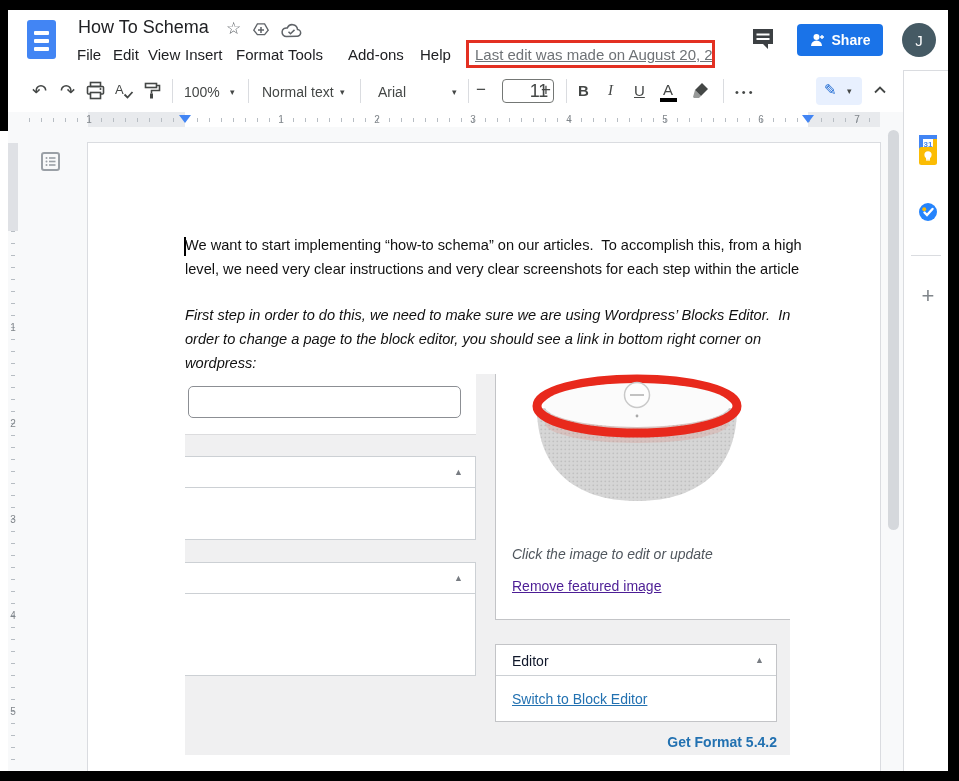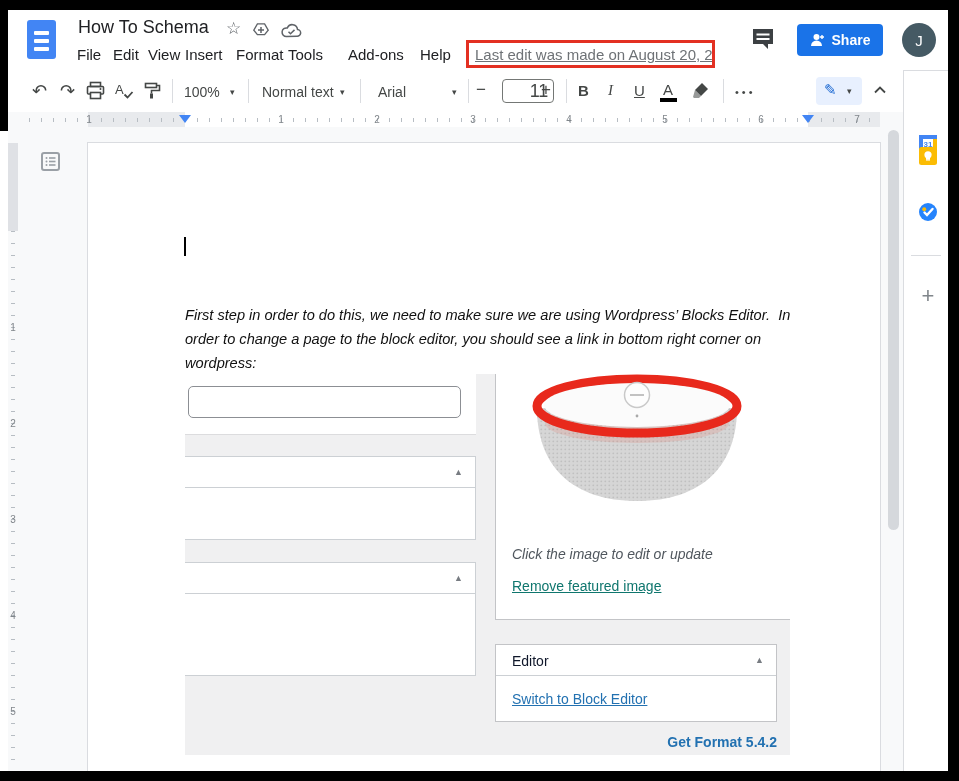--- a/index.html
+++ b/index.html
@@ -94,21 +94,21 @@
   #wp-left-panel{left:0;top:0;width:291px;height:60px;background:#fff;border-bottom:1px solid #dcdcde;}
   #wp-input{left:3px;top:12px;width:273px;height:32px;background:#fff;border:1px solid #8c8f94;border-radius:5px;box-sizing:border-box;}
   .wp-box{position:absolute;left:0;width:291px;background:#fff;border:1px solid #ccd0d4;border-left:none;box-sizing:border-box;}
   #wp-box1{top:82px;height:84px;} #wp-box2{top:188px;height:114px;}
   .wp-box-header{position:absolute;left:0;top:0;width:100%;height:31px;border-bottom:1px solid #ccd0d4;box-sizing:border-box;}
   .wp-arrow{position:absolute;right:12px;top:11px;font-size:9px;color:#787c82;line-height:9px;}
   #wp-feat-panel{left:310px;top:0;width:320px;height:246px;background:#fff;
      border:1px solid #c3c4c7;border-top:none;box-sizing:border-box;}
   #echo-svg{position:absolute;left:24px;top:-6px;}
   #wp-caption{position:absolute;left:16px;top:172px;font-size:14px;font-style:italic;color:#50575e;}
-  #wp-remove{position:absolute;left:16px;top:204px;font-size:14px;color:#0f766e;text-decoration:underline;}
+  #wp-remove{position:absolute;left:16px;top:204px;font-size:14px;color:#4c1d95;text-decoration:underline;}
   #wp-editor-panel{left:310px;top:270px;width:282px;height:78px;background:#fff;border:1px solid #c3c4c7;box-sizing:border-box;}
   #wp-editor-title{position:absolute;left:16px;top:8px;font-size:14px;font-weight:normal;color:#0f172a;}
   #wp-switch{position:absolute;left:16px;top:46px;font-size:14px;color:#2271b1;text-decoration:underline;}
   #wp-version{left:310px;top:360px;width:282px;text-align:right;font-size:14px;font-weight:bold;color:#2271b1;}
 
   
   #side-panel{left:903px;top:70px;width:45px;height:702px;background:#fff;
      border-left:1px solid #dadce0;border-top:1px solid #dadce0;box-sizing:border-box;}
   .side-icon{position:absolute;left:919px;width:18px;height:18px;}
   #icon-calendar{top:91px;margin-top:44px;} #icon-keep{top:147px;} #icon-tasks{top:203px;}
@@ -273,20 +273,21 @@
         <rect x="8" y="8.7" width="6.5" height="1.6" fill="#9aa0a6"></rect>
       <circle cx="5.5" cy="13" r="1" fill="#9aa0a6"></circle>
         <rect x="8" y="12.2" width="6.5" height="1.6" fill="#9aa0a6"></rect>
     </svg>
   </div>
 
   <div class="abs" id="page"></div>
   <div class="abs" id="scrollbar"></div>
 
   <div class="abs" id="caret"></div>
+  <div class="doc-p" id="para1">We want to start implementing “how-to schema” on our articles.  To accomplish this, from a high level, we need very clear instructions and very clear screenshots for each step within the article</div>
   <div class="doc-p" id="para2">First step in order to do this, we need to make sure we are using Wordpress’ Blocks Editor.  In order to change a page to the block editor, you should see a link in bottom right corner on wordpress:</div>
 
   <div class="abs" id="wp-image">
     <div class="wp-rel" id="wp-left-panel">
       <div class="wp-rel" id="wp-input"></div>
     </div>
     <div class="wp-box" id="wp-box1">
       <div class="wp-box-header">
         <span class="wp-arrow">▲</span>
       </div>

